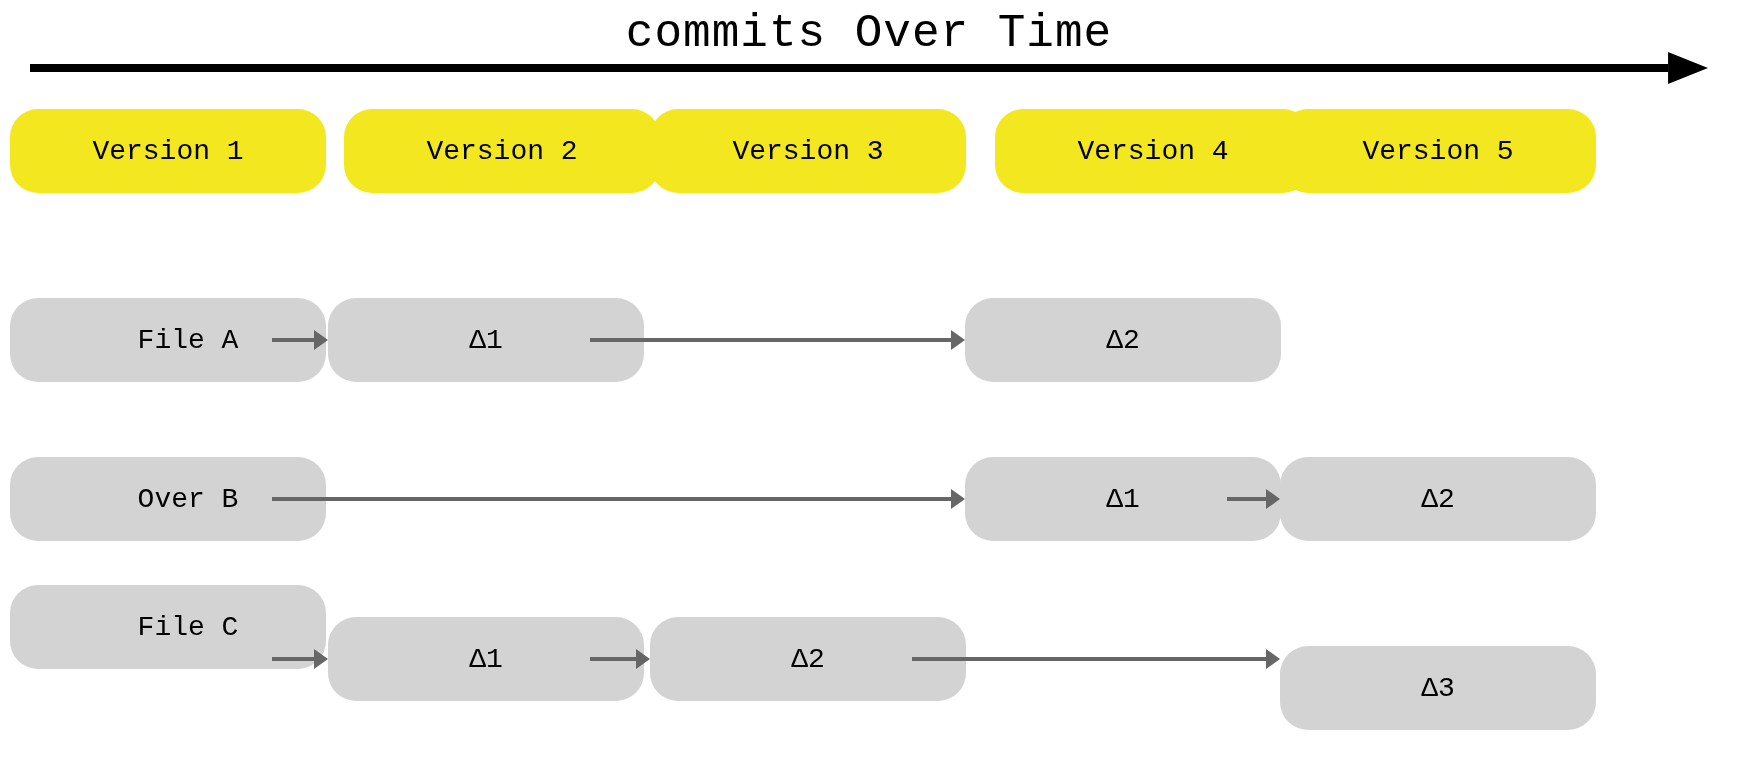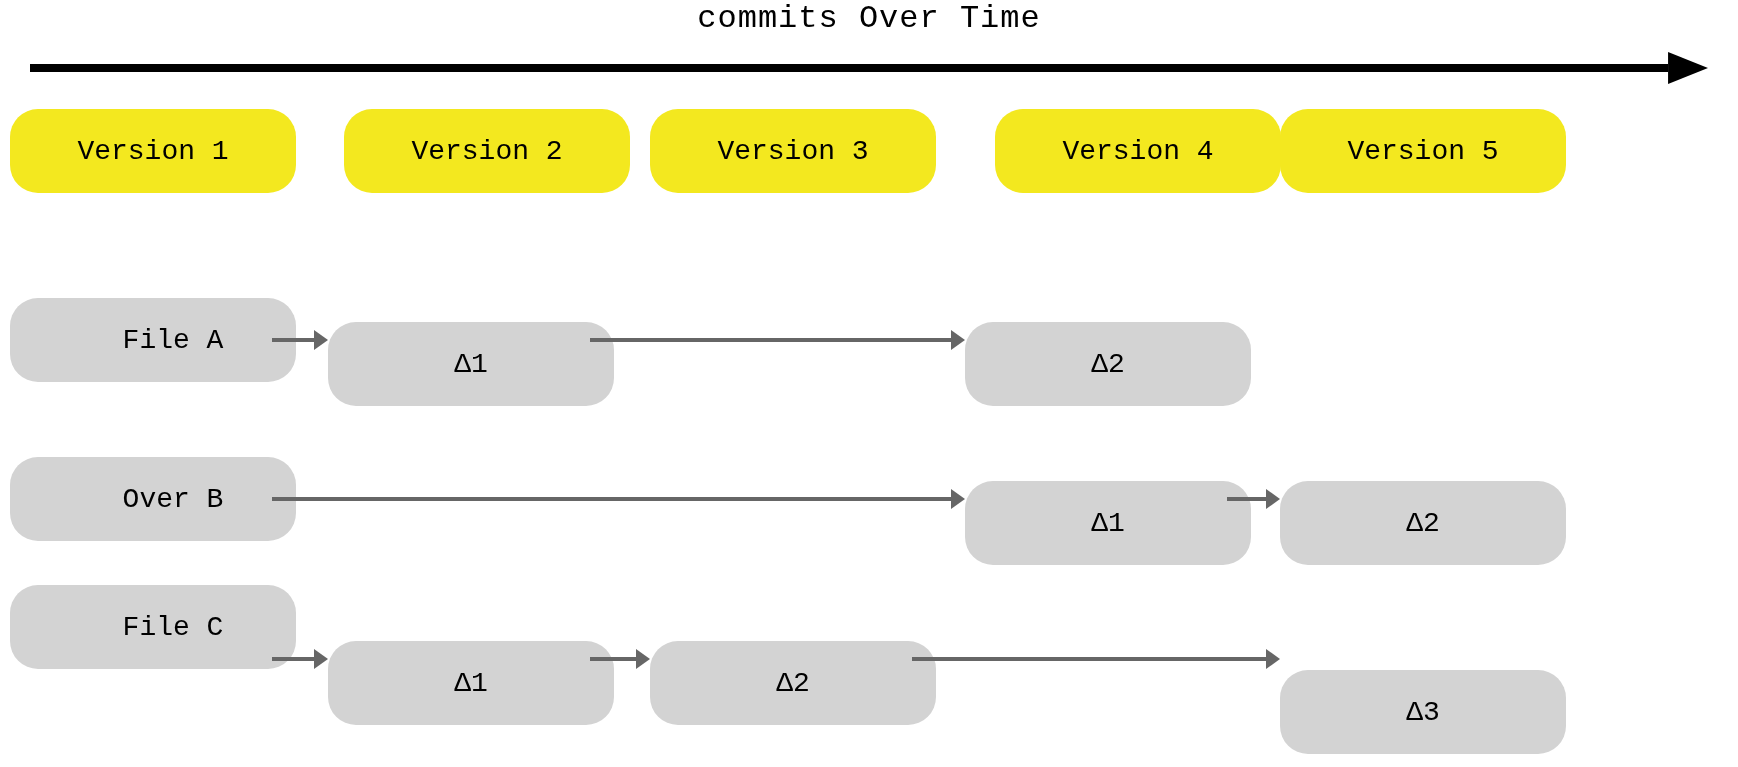--- a/index.html
+++ b/index.html
@@ -6,48 +6,49 @@
   body {
     font-family: "Courier New", Courier, monospace;
     background: #ffffff;
     padding: 0;
     width: 1738px;
     height: 767px;
     position: relative;
   }
   .title {
     text-align: center;
-    font-size: 32px;
+    font-size: 46px;
     font-weight: 500;
     letter-spacing: 1px;
+    padding-top: 8px;
   }
   .timeline-arrow {
     position: absolute;
     top: 48px;
     left: 30px;
     right: 30px;
   }
   .timeline-arrow svg {
     display: block;
     width: 100%;
     height: 40px;
   }
   .pill {
     display: flex;
     align-items: center;
     justify-content: center;
     font-size: 28px;
     border-radius: 28px;
     height: 84px;
-    width: 286px;
+    width: 316px;
     position: absolute;
   }
   .version-pill { background: #f3e81f; }
   .file-pill    { background: #d3d3d3; padding-left: 40px; }
-  .delta-pill   { background: #d3d3d3; margin-top: 24px; }
+  .delta-pill   { background: #d3d3d3; }
   .arrow-connector {
     position: absolute;
     height: 28px;
   }
   .arrow-connector svg {
     display: block;
     width: 100%;
     height: 100%;
   }
 </style>

